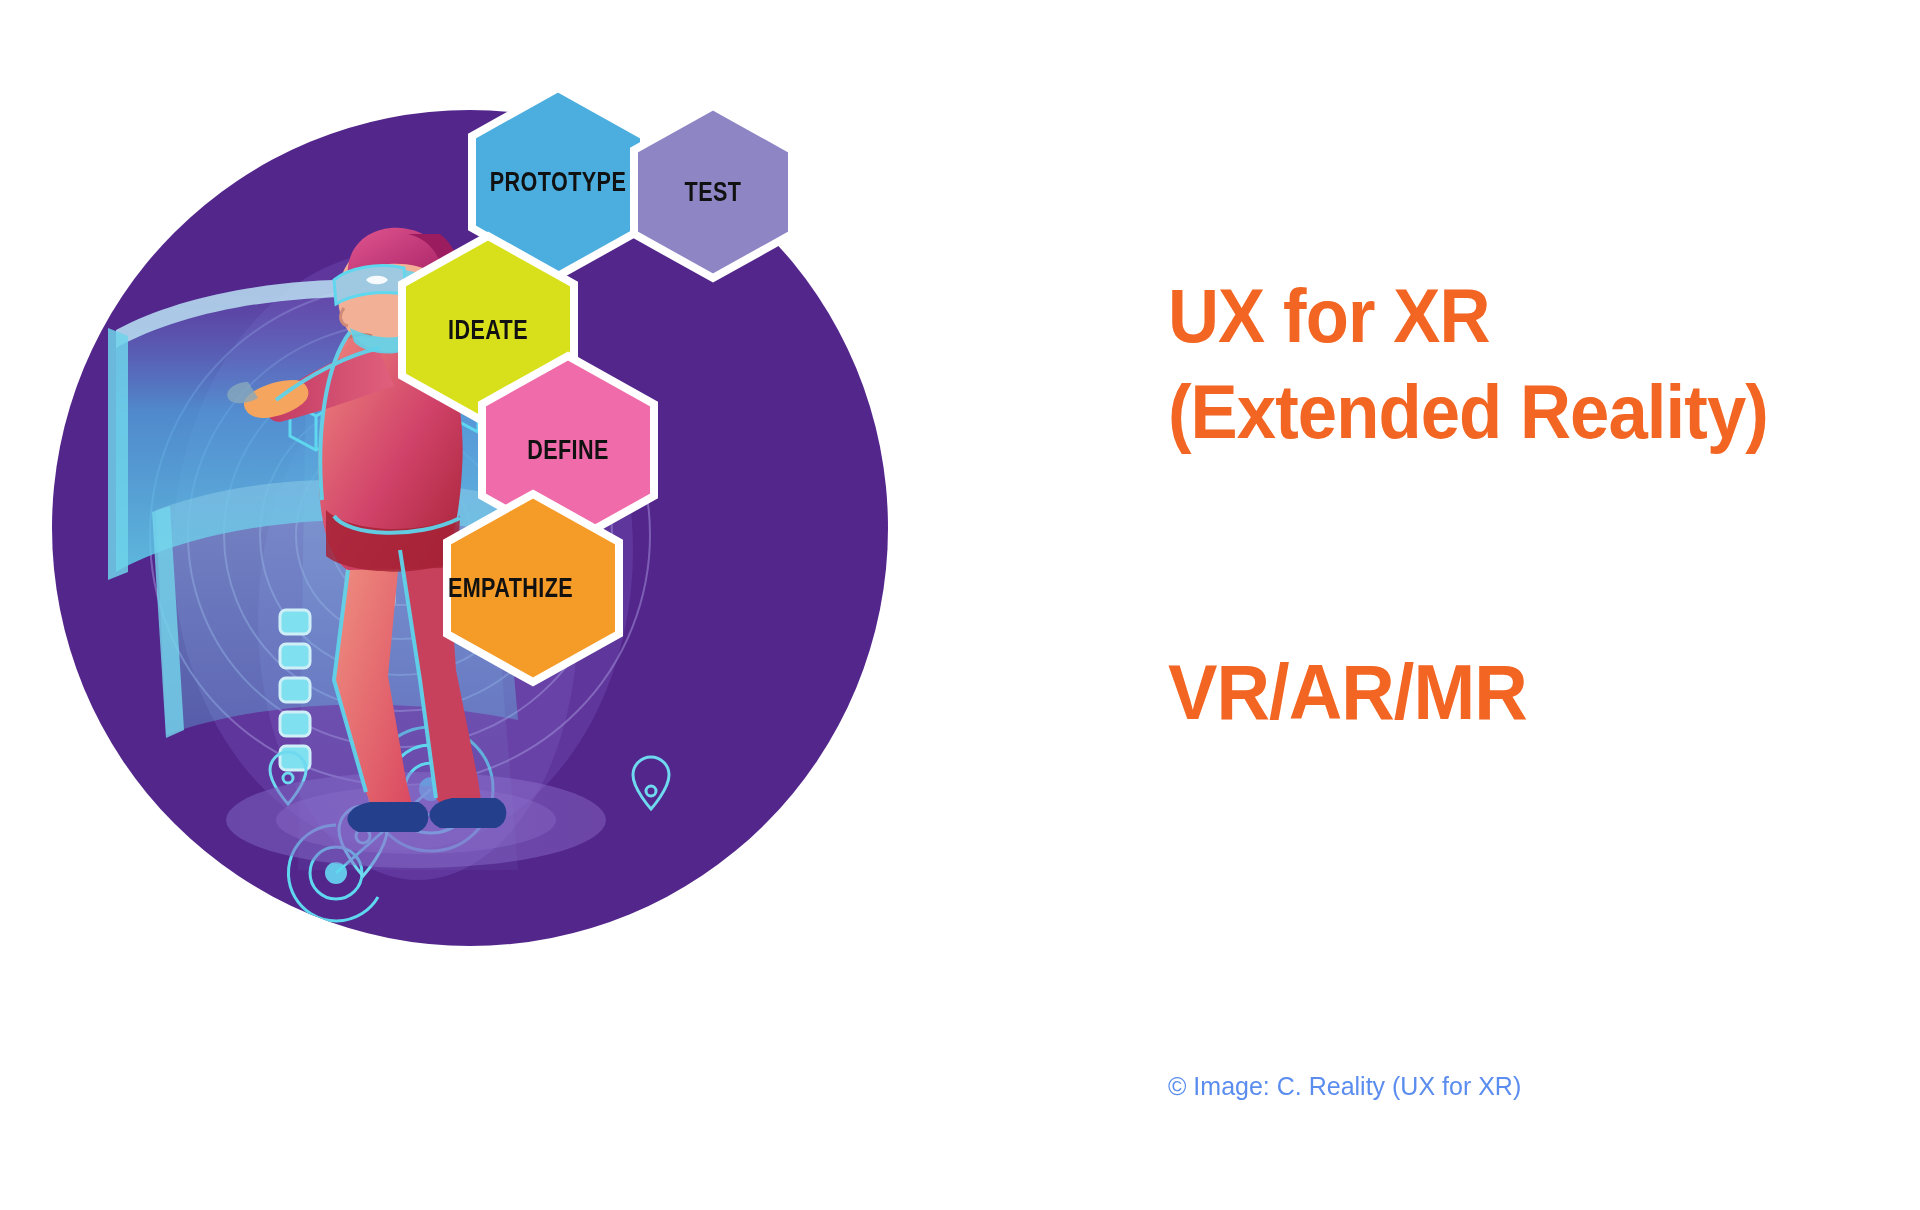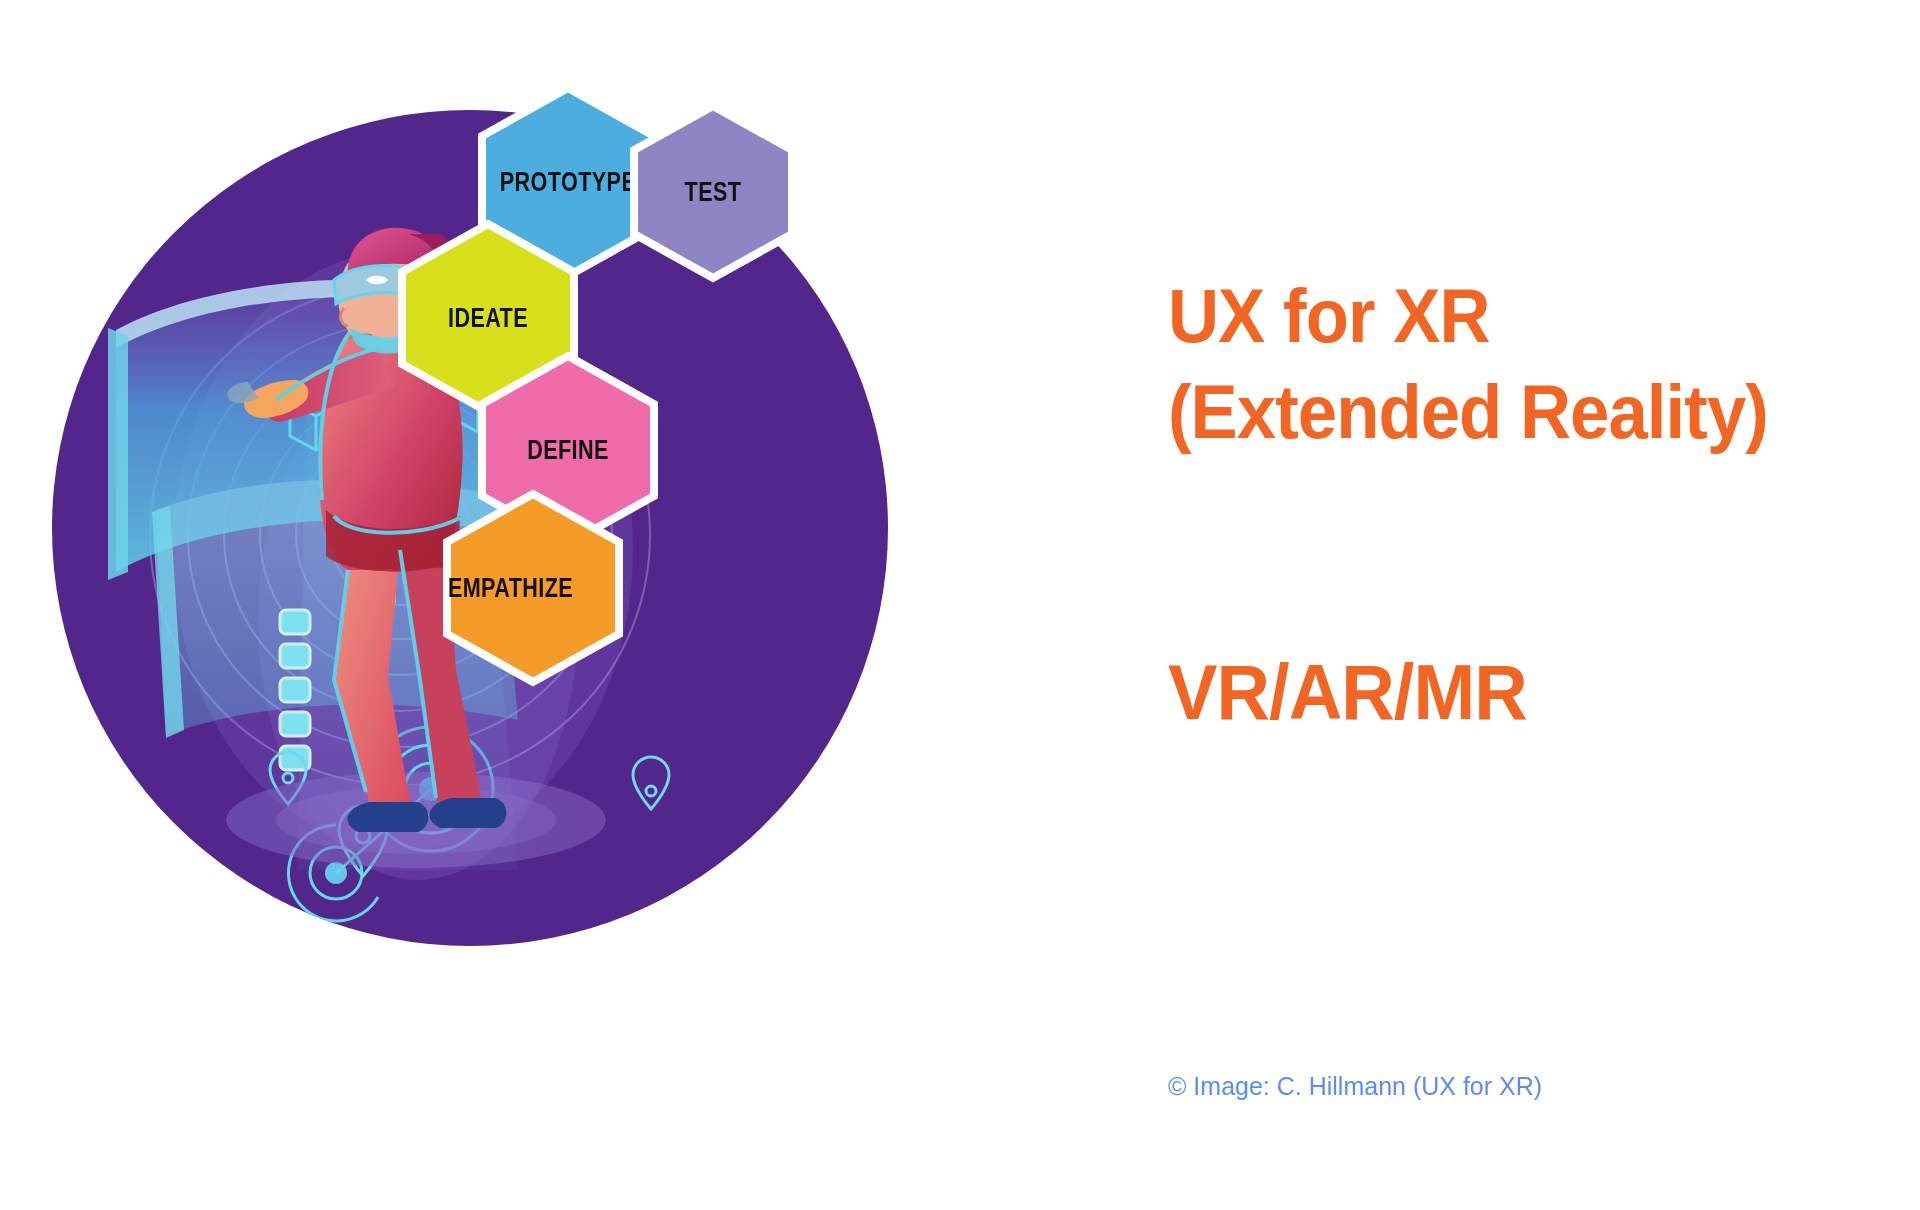--- a/index.html
+++ b/index.html
@@ -261,35 +261,35 @@
             <path d="M300 490 L286 600 L318 712"></path>
             <path d="M352 470 L372 600 L388 718"></path>
             <path d="M332 268 C302 274 262 294 228 320"></path>
           </g>
         </g>
       </g>
     </svg>
 
     <div class="hex-layer">
 
-      <div class="hex" style="left:420px; top:4px; width:180px; height:196px;margin-left:10px;">
+      <div class="hex" style="left:420px; top:4px; width:180px; height:196px;">
         <svg viewBox="0 0 180 196" width="180" height="196">
           <polygon points="90,4 176,52 176,144 90,192 4,144 4,52" fill="#4BAEDE" stroke="#ffffff" stroke-width="8"></polygon>
         </svg>
         <div class="hex-label">PROTOTYPE</div>
       </div>
 
       <div class="hex" style="left:582px; top:22px; width:166px; height:180px;text-decoration:underline;">
         <svg viewBox="0 0 166 180" width="166" height="180">
           <polygon points="83,4 162,48 162,132 83,176 4,132 4,48" fill="#8E85C5" stroke="#ffffff" stroke-width="8"></polygon>
         </svg>
         <div class="hex-label">TEST</div>
       </div>
 
-      <div class="hex" style="left:350px; top:140px; width:180px; height:196px;">
+      <div class="hex" style="left:350px; top:152px; width:180px; height:196px;">
         <svg viewBox="0 0 180 196" width="180" height="196">
           <polygon points="90,4 176,52 176,144 90,192 4,144 4,52" fill="#D8E01B" stroke="#ffffff" stroke-width="8"></polygon>
         </svg>
         <div class="hex-label">IDEATE</div>
       </div>
 
       <div class="hex" style="left:430px; top:272px; width:180px; height:196px;">
         <svg viewBox="0 0 180 196" width="180" height="196">
           <polygon points="90,4 176,52 176,144 90,192 4,144 4,52" fill="#F06BAA" stroke="#ffffff" stroke-width="8"></polygon>
         </svg>
@@ -308,16 +308,16 @@
 
   <div class="right-col">
 
     <div class="title">
       <span>UX for XR</span>
       <span class="l2">(Extended Reality)</span>
     </div>
 
     <div class="subtitle">VR/AR/MR</div>
 
-    <div class="credit">© Image: C. Hillmann (UX for XR)</div>
+    <div class="credit">© Image: C. Reality (UX for XR)</div>
   </div>
 
 </div>
 
 </body></html>

